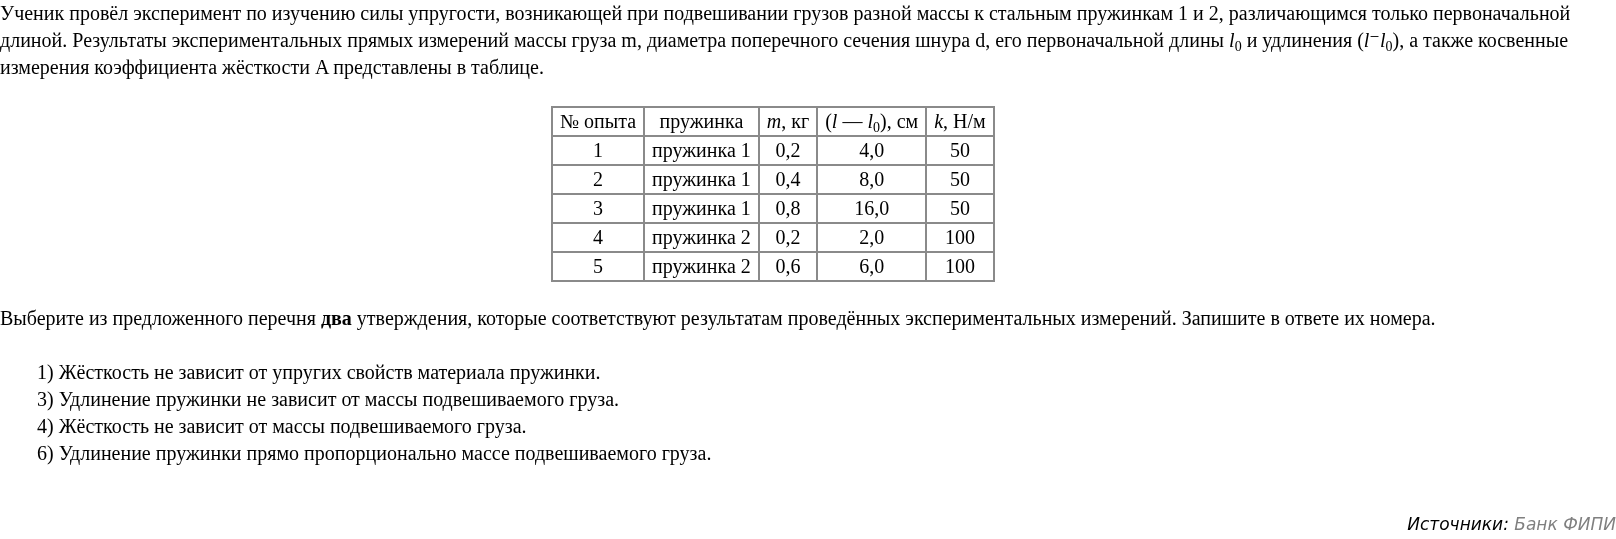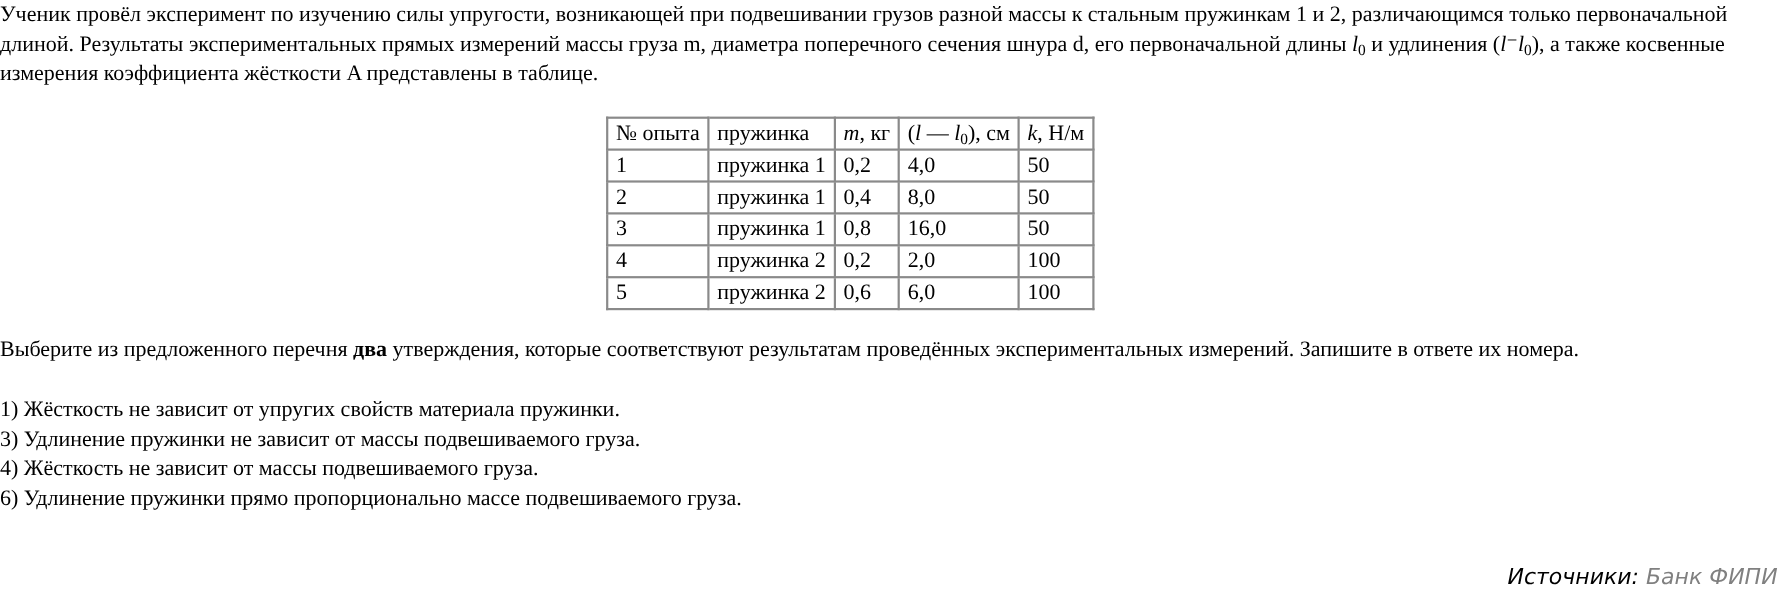--- a/index.html
+++ b/index.html
@@ -36,21 +36,21 @@
   }
   .data-table {
     position: absolute;
     left: 551px;
     top: 106px;
     border-collapse: collapse;
     font-size: 20px;
   }
   .data-table th, .data-table td {
     border: 2px solid #8a8a8a;
-    text-align: left;
+    text-align: center;
     font-weight: normal;
     padding: 0 7px;
     height: 27px;
     line-height: 27px;
     white-space: nowrap;
   }
   .question {
     position: absolute;
     left: 0;
     top: 305px;
@@ -62,28 +62,29 @@
     left: 0;
     top: 359px;
     margin: 0;
     padding: 0;
     list-style: none;
   }
   .options li {
     height: 27px;
     line-height: 27px;
     white-space: nowrap;
+    padding-left: 37px;
   }
   .source {
     position: absolute;
     right: 0;
     top: 514px;
     font-family: "DejaVu Sans", "Liberation Sans", sans-serif;
     font-style: italic;
-    font-size: 20px;
+    font-size: 17px;
     line-height: 20px;
     white-space: nowrap;
   }
   .source .src-label { color: #000; }
   .source .src-link { color: #808080; }
 </style>
 </head>
 <body>
 
 <p class="intro"><span>Ученик провёл эксперимент по изучению силы упругости, возникающей при подвешивании грузов разной массы к стальным пружинкам 1 и 2, различающимся только первоначальной длиной. Результаты экспериментальных прямых измерений массы груза m, диаметра поперечного сечения шнура d, его первоначальной длины </span><span class="math"><span>l</span><sub>0</sub></span><span> и удлинения </span><span class="math"><span style="font-style:normal">(</span><span>l</span><span style="font-style:normal">⁻</span><span>l</span><sub>0</sub><span style="font-style:normal">)</span></span><span>, а также косвенные измерения коэффициента жёсткости A представлены в таблице.</span></p>

